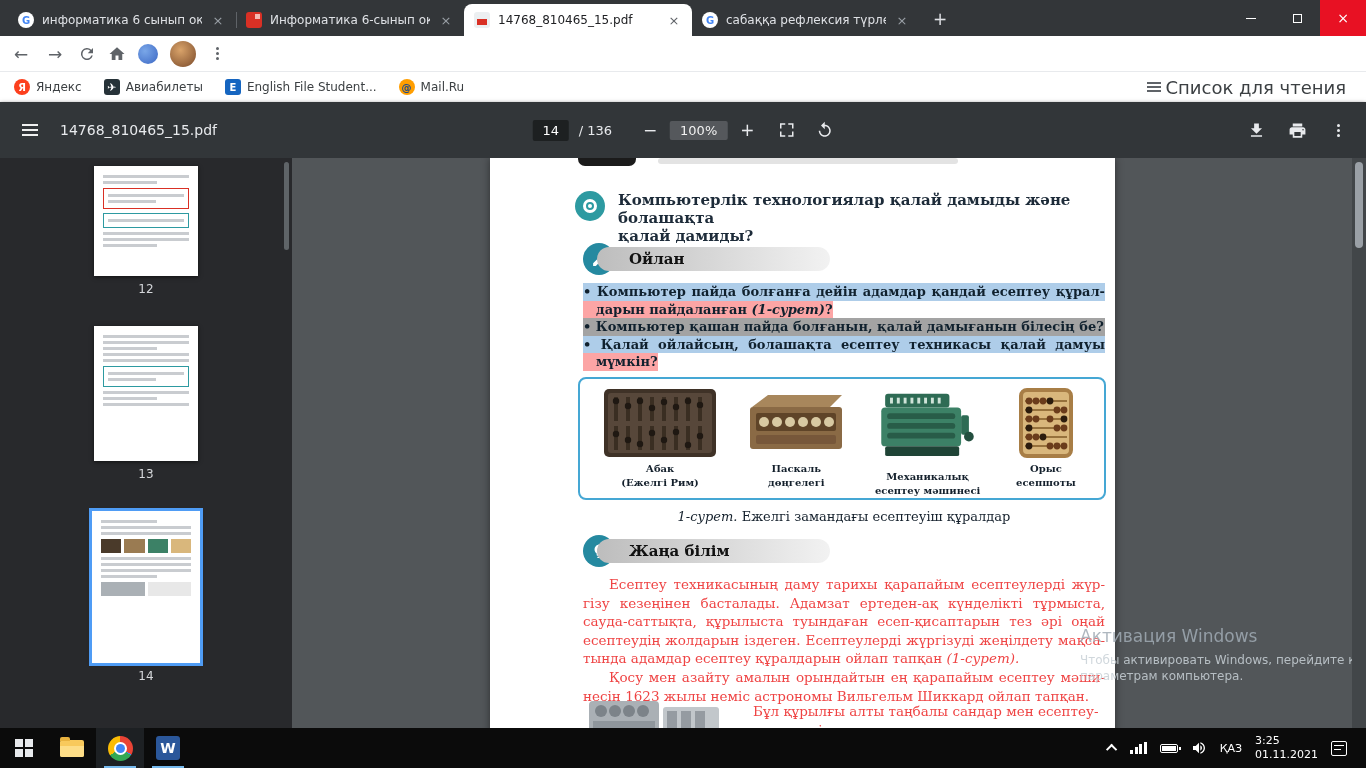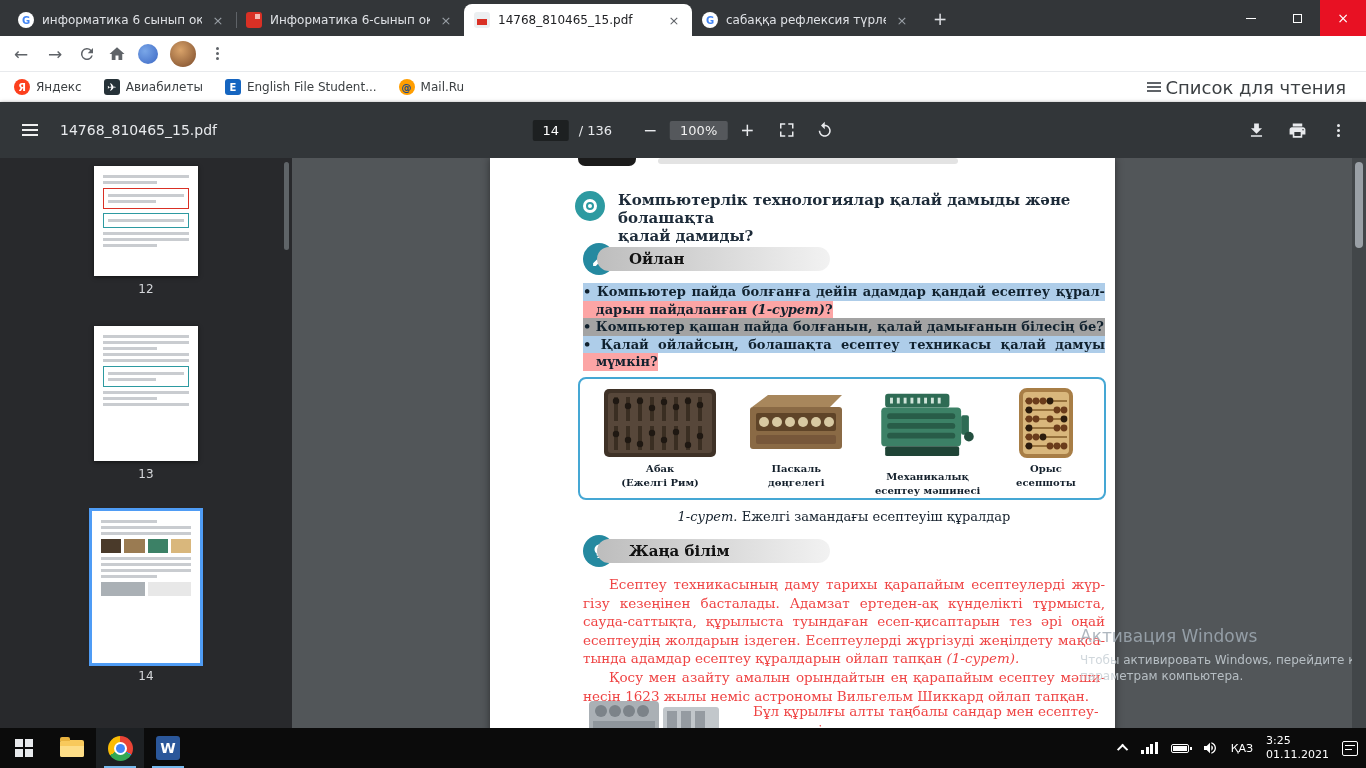--- a/index.html
+++ b/index.html
@@ -138,21 +138,21 @@
   .tb-slot.focused { background:#1d2023; }
   .start-ic { display:grid; grid-template-columns:8px 8px; grid-template-rows:8px 8px; gap:2px; }
   .start-ic i { background:#e8eaed; display:block; }
   .folder { width:24px; height:17px; background:#f8c95c; border-radius:2px; position:relative; }
   .folder:before { content:""; position:absolute; top:-3px; left:0; width:10px; height:4px; background:#e8b23f; border-radius:2px 2px 0 0; }
   .folder:after { content:""; position:absolute; left:0; bottom:0; width:100%; height:11px; background:#fddd87; border-radius:0 0 2px 2px; }
   .chrome-ic { width:25px; height:25px; border-radius:50%; background:conic-gradient(#ea4335 0 33%, #4285f4 33% 34%, #34a853 34% 66%, #fbbc05 66% 100%); position:relative; }
   .chrome-ic:before { content:""; position:absolute; inset:6px; background:#fff; border-radius:50%; }
   .chrome-ic:after { content:""; position:absolute; inset:8px; background:#4285f4; border-radius:50%; }
   .word-ic { width:24px; height:24px; border-radius:3px; background:#2b579a; color:#fff; font-weight:bold; font-size:14px; display:flex; align-items:center; justify-content:center; }
-  .tray { margin-left:auto; display:flex; align-items:center; gap:13px; padding-right:8px; }
+  .tray { margin-left:auto; display:flex; align-items:center; gap:13px; padding-right:19px; }
   .caret-up { width:8px; height:8px; border-left:2px solid #fff; border-top:2px solid #fff; transform:rotate(45deg) translateY(2px); }
   .sig { display:flex; align-items:flex-end; gap:1.5px; height:12px; }
   .sig i { width:3px; background:#fff; display:block; }
   .sig .s1{height:4px;} .sig .s2{height:7px;} .sig .s3{height:10px;} .sig .s4{height:12px;}
   .batt { width:18px; height:9px; border:1.5px solid #fff; border-radius:2px; position:relative; }
   .batt:before { content:""; position:absolute; right:-4px; top:2px; width:2px; height:3px; background:#fff; }
   .batt:after { content:""; position:absolute; inset:1px; background:#fff; }
   .spk { width:16px; height:16px; }
   .lang { font-size:11px; }
   .clock { font-size:11px; line-height:14px; text-align:left; }

